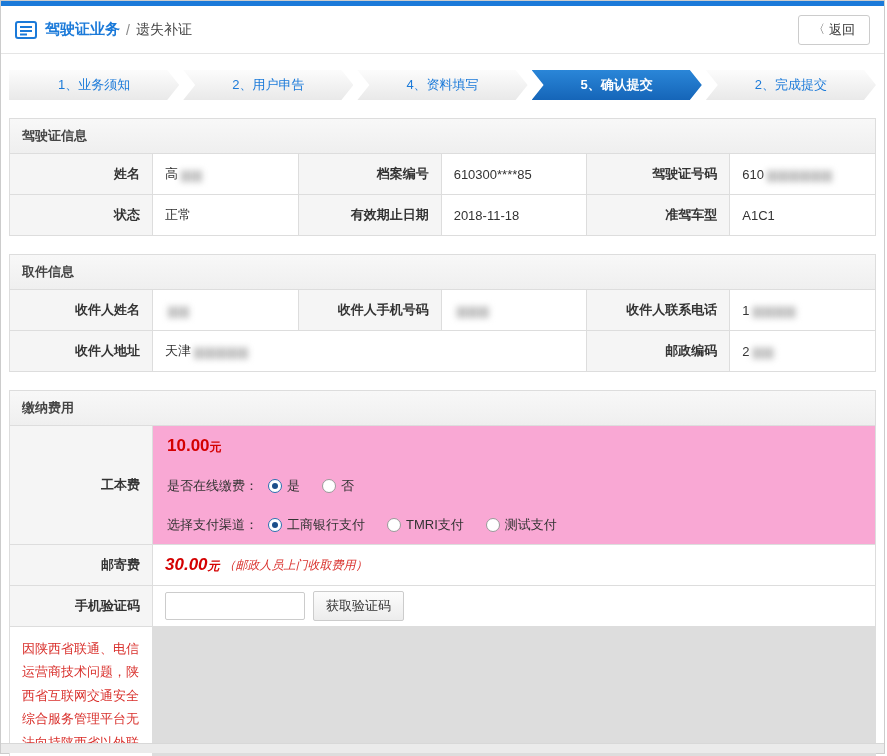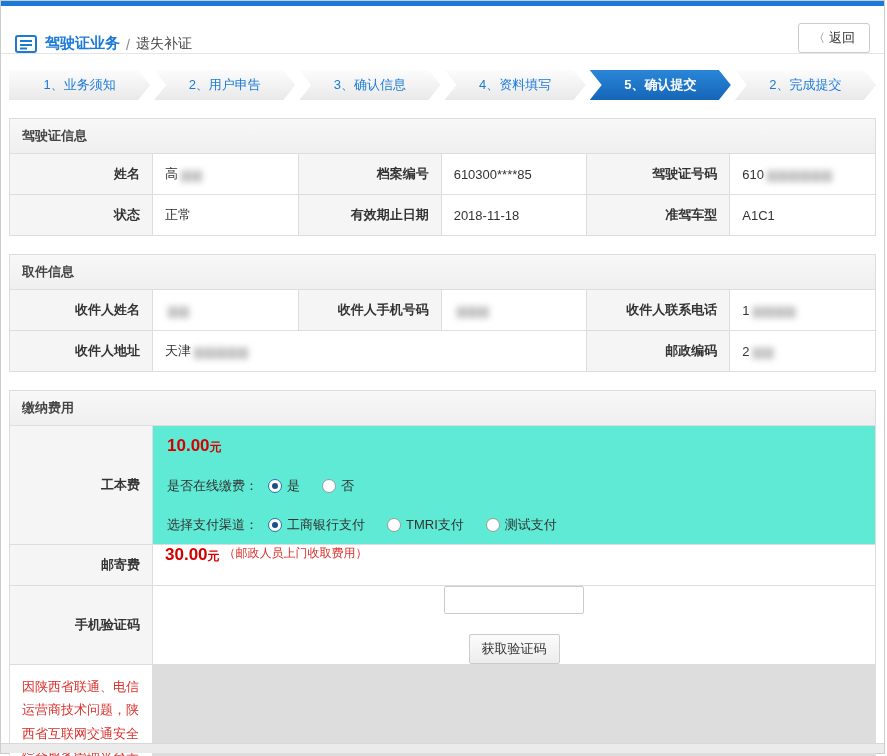--- a/index.html
+++ b/index.html
@@ -5,21 +5,21 @@
   * { box-sizing: border-box; margin: 0; padding: 0; }
   html,body { width:887px; height:756px; }
   body {
     font-family: "Liberation Sans", "DejaVu Sans", sans-serif;
     font-size: 13px; color: #333; background: #fff; overflow: hidden;
   }
   .page { position: relative; width:885px; height:754px; border:1px solid #ccc; background:#fff; }
 
   .topbar { height:5px; background:#1b7ad9; }
 
-  .header { height:48px; display:flex; align-items:flex-end; padding:0 14px; border-bottom:1px solid #e5e5e5; background:#fff; }
+  .header { height:48px; display:flex; align-items:center; padding:0 14px; border-bottom:1px solid #e5e5e5; background:#fff; }
   .biz-icon { width:22px; height:18px; margin-right:8px; display:inline-flex; }
   .title-main { color:#1b7ad9; font-size:15px; font-weight:bold; }
   .title-sep { color:#888; margin:0 6px; font-size:14px; }
   .title-sub { color:#444; font-size:14px; }
   .spacer { flex:1; }
   .back-btn { border:1px solid #ccc; border-radius:3px; background:#fff; padding:5px 14px; font-size:13px; color:#333; cursor:pointer; display:inline-flex; align-items:center; gap:4px; }
   .back-btn .chev { font-size:12px; color:#555; }
 
   .steps { display:flex; gap:4px; margin:16px 8px 0 8px; }
   .step {
@@ -35,35 +35,35 @@
   .grid { display:grid; gap:1px; background:#ddd; }
   .g3 { grid-template-columns: 142px 1fr 142px 1fr 142px 1fr; }
   .g1 { grid-template-columns: 142px 1fr; }
   .cell { min-height:40px; display:flex; align-items:center; padding:0 12px; background:#fff; }
   .lbl { background:#f5f5f5; justify-content:flex-end; font-weight:bold; text-align:right; color:#333; }
   .val { background:#fff; color:#333; }
   .span3 { grid-column: 2 / 5; }
 
   .smudge { filter: blur(3px); color:#c4c4c4; letter-spacing:1px; margin-left:3px; user-select:none; }
 
-  .fee-cell { background:#5eead4; padding:10px 14px; display:flex; flex-direction:column; justify-content:center; gap:9px; }
+  .fee-cell { background:#f9a8d4; padding:10px 14px; display:flex; flex-direction:column; justify-content:center; gap:9px; }
   .amount { color:#d40000; font-size:17px; font-weight:bold; }
   .amount .unit { font-size:12px; font-weight:bold; }
   .opt-line { display:flex; align-items:center; gap:6px; color:#333;margin-top:12px; }
   .opt-q { margin-right:4px; }
   .radio-group { display:flex; align-items:center; gap:22px; }
   .radio-item { display:inline-flex; align-items:center; gap:5px; cursor:pointer; }
   .radio { width:14px; height:14px; border-radius:50%; border:1px solid #9a9a9a; background:#fff; position:relative; display:inline-block; }
   .radio.selected { border-color:#2a6fae; }
   .radio.selected::after { content:""; position:absolute; left:3px; top:3px; right:3px; bottom:3px; border-radius:50%; background:#1b4f8a; }
 
   .note { color:#d9302c; font-size:12px; margin-left:4px; }
-  .fee-inline { display:flex; align-items:flex-start; }
-
-  .captcha-row { display:flex; align-items:center; gap:20px;flex-direction:column; }
+  .fee-inline { display:flex; align-items:center;font-style:italic; }
+
+  .captcha-row { display:flex; align-items:center; gap:8px; }
   .captcha-input { width:140px; height:28px; border:1px solid #ccc; border-radius:2px; padding:0 6px; font-size:13px; }
   .captcha-btn { height:30px; padding:0 12px; background:linear-gradient(#fcfcfc,#ececec); border:1px solid #ccc; border-radius:2px; font-size:13px; color:#333; cursor:pointer; }
 
   .sms-text { color:#d9302c; line-height:1.8; font-size:13px; padding:10px 0; }
 
   .bottom-actions { display:flex; justify-content:flex-end; gap:10px; margin:16px 28px 0 0; }
   .btn-blue { background:#1d7ad9; color:#fff; border:none; border-radius:3px; padding:7px 18px; font-size:14px; font-weight:bold; cursor:pointer; }
 
   .footer-strip { position:absolute; left:0; right:0; bottom:0; height:10px; background:#ebebeb; border-top:1px solid #d8d8d8; }
 </style>
@@ -88,21 +88,20 @@
     <span class="spacer"></span>
     <button class="back-btn">
       <span class="chev">〈</span>
       <span>返回</span>
     </button>
   </div>
 
   <div class="steps">
     <div class="step">1、业务须知</div>
     <div class="step">2、用户申告</div>
-    <div class="step">3、确认信息</div>
     <div class="step">4、资料填写</div>
     <div class="step active">5、确认提交</div>
     <div class="step">2、完成提交</div>
   </div>
 
   <div class="sec">
     <div class="sec-h">驾驶证信息</div>
     <div class="grid g3">
       <div class="cell lbl">姓名</div>
       <div class="cell val">

